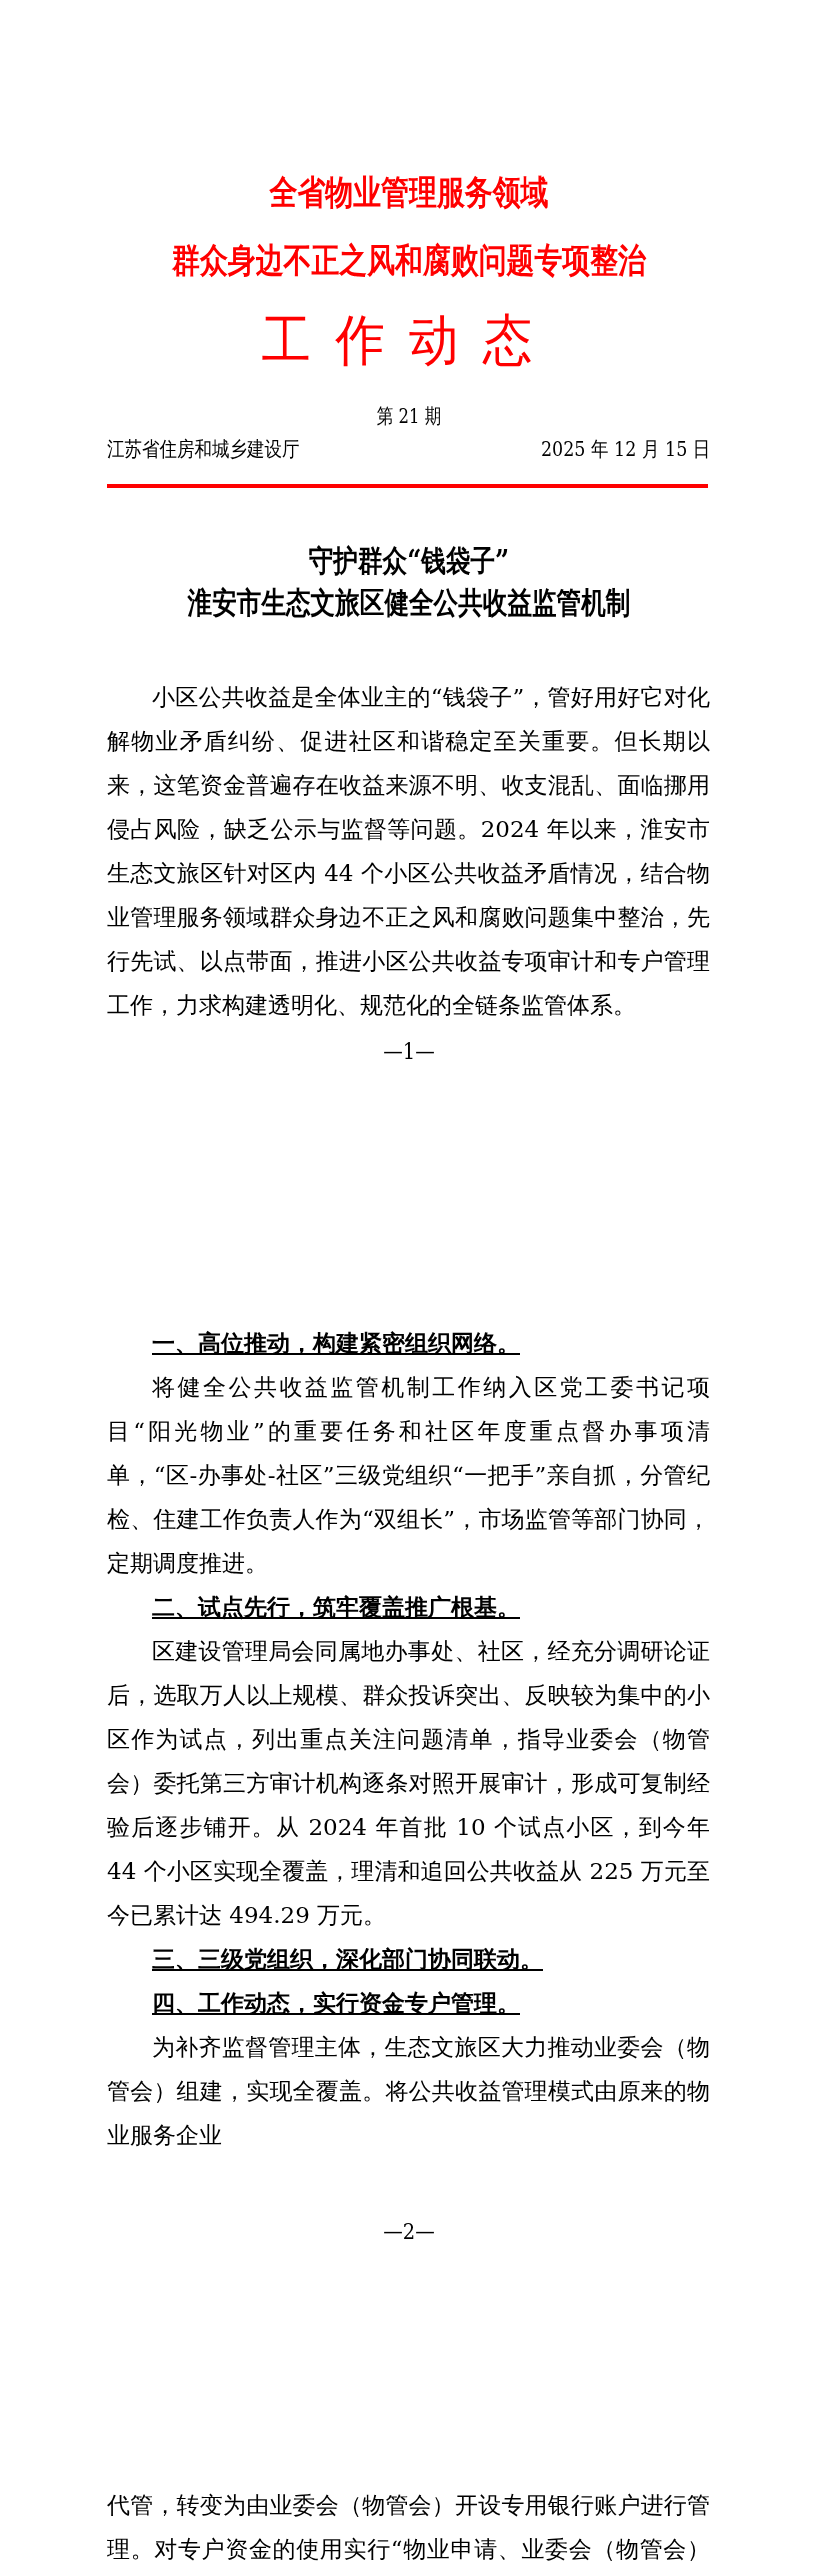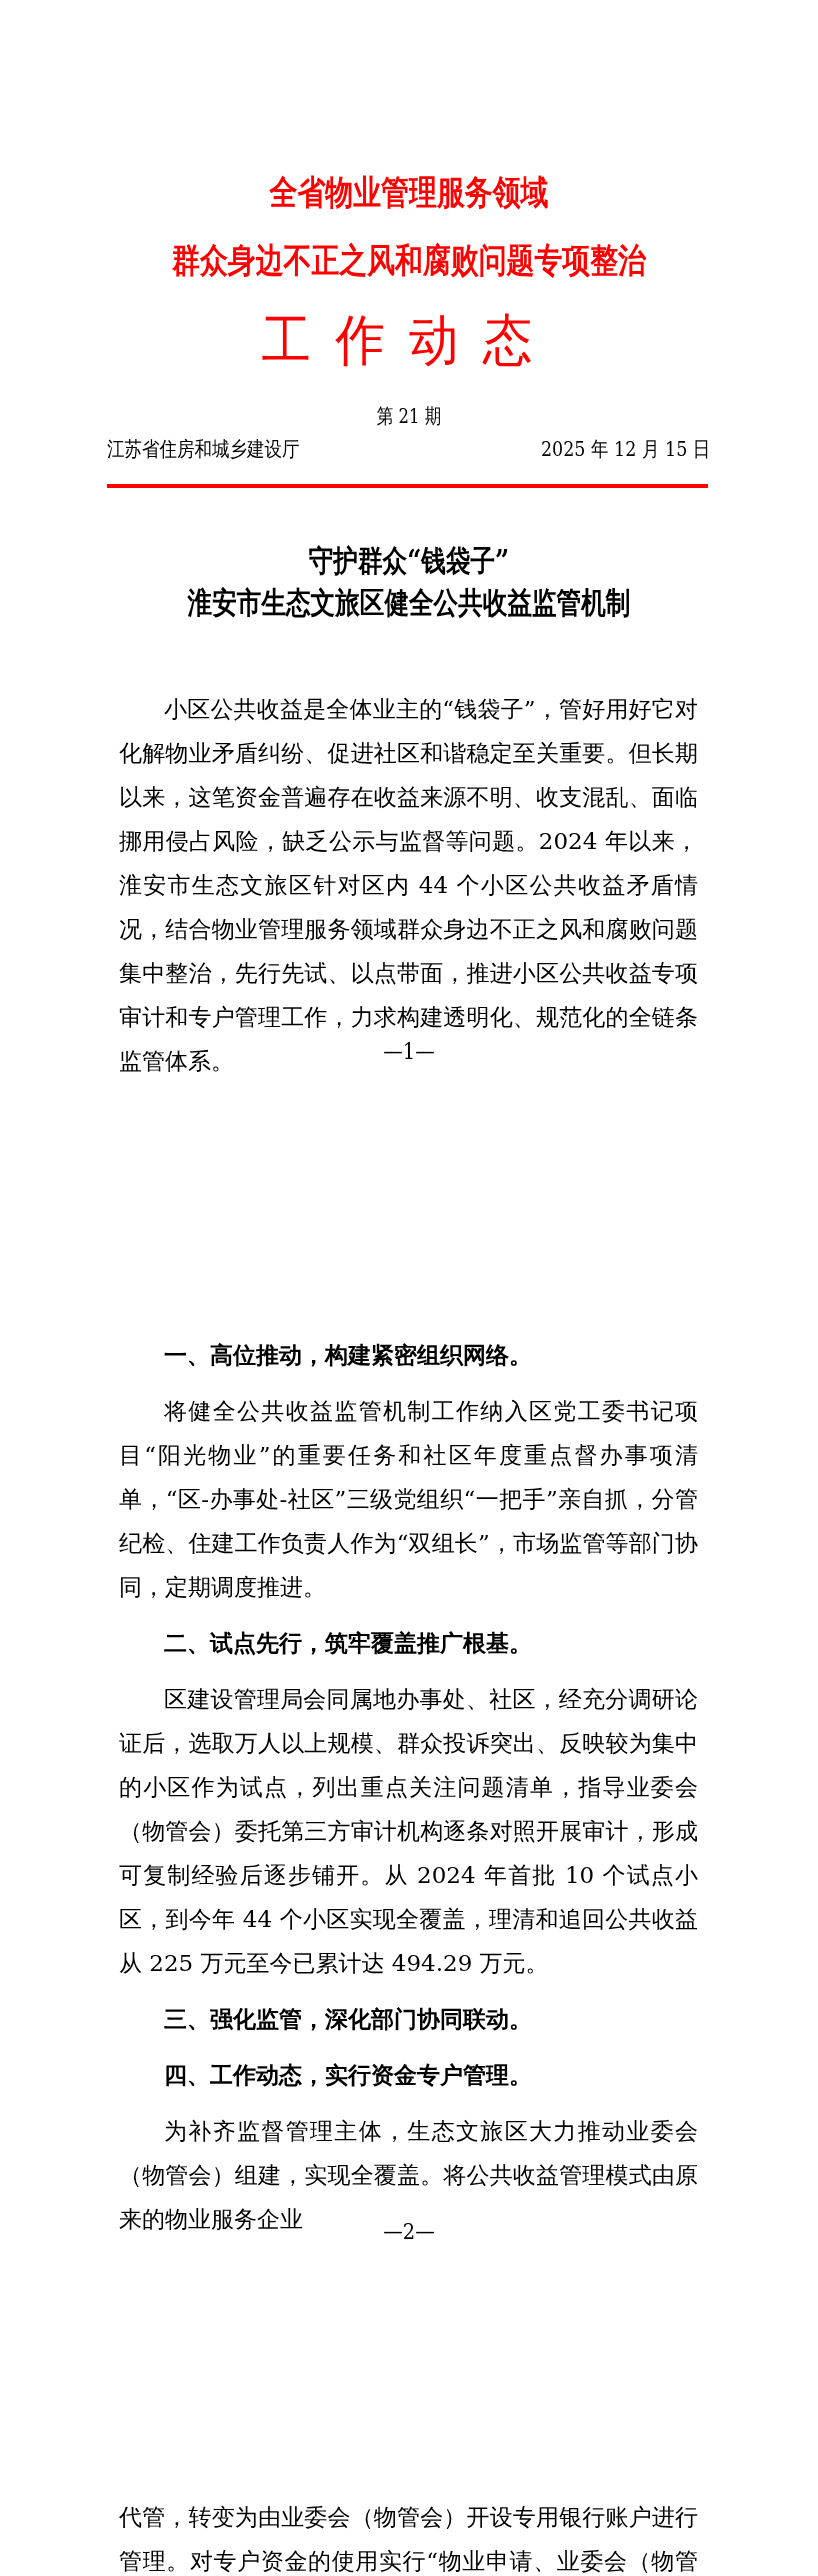--- a/index.html
+++ b/index.html
@@ -13,22 +13,22 @@
   .t3 { top: 304px; font-size: 55px; letter-spacing: 27px; font-weight: normal; transform: scaleX(0.9); }
   .issue { top: 402px; font-size: 20.6px; transform: scaleX(0.8); }
   .org-row { top: 435px; left: 107px; width: 603px; height: 31px; font-size: 20.6px; }
   .org-row .org { position: absolute; left: 0; top: 0; transform: scaleX(0.85); transform-origin: left; }
   .org-row .date { position: absolute; right: 0; top: 0; transform: scaleX(0.85); transform-origin: right; }
   .red-rule { top: 484px; left: 107px; width: 601px; height: 3.6px; background: #ff0000; }
   .headline { font-size: 30px; font-weight: bold; transform: scaleX(0.82); white-space: nowrap; }
   .h1 { top: 541px; }
   .h2 { top: 583px; }
   .body { left: 107px; width: 603px; font-size: 23px; line-height: 44px; text-align: justify; }
-  .body p { margin: 12px; text-indent: 45px; }
-  .body p.heading { font-family: "DejaVu Sans", sans-serif; font-weight: bold; text-indent: 45px; }
+  .body p { margin: 0; text-indent: 45px; }
+  .body p.heading { font-family: "DejaVu Sans", sans-serif; font-weight: bold; text-indent: 45px; text-decoration: underline; }
   .pnum { font-size: 23px; transform: scaleX(0.85); }
 </style>
 </head>
 <body>
 
 <div class="abs center red-title t1">全省物业管理服务领域</div>
 <div class="abs center red-title t2">群众身边不正之风和腐败问题专项整治</div>
 <div class="abs center red-title t3">工作动态</div>
 <div class="abs center issue">第 21 期</div>
 <div class="abs org-row">
@@ -44,21 +44,21 @@
   <p>小区公共收益是全体业主的“钱袋子”，管好用好它对化解物业矛盾纠纷、促进社区和谐稳定至关重要。但长期以来，这笔资金普遍存在收益来源不明、收支混乱、面临挪用侵占风险，缺乏公示与监督等问题。2024 年以来，淮安市生态文旅区针对区内 44 个小区公共收益矛盾情况，结合物业管理服务领域群众身边不正之风和腐败问题集中整治，先行先试、以点带面，推进小区公共收益专项审计和专户管理工作，力求构建透明化、规范化的全链条监管体系。</p>
 </div>
 
 <div class="abs center pnum" style="top:1038px;">—1—</div>
 
 <div class="abs body" style="top:1321px;">
   <p class="heading">一、高位推动，构建紧密组织网络。</p>
   <p>将健全公共收益监管机制工作纳入区党工委书记项目“阳光物业”的重要任务和社区年度重点督办事项清单，“区-办事处-社区”三级党组织“一把手”亲自抓，分管纪检、住建工作负责人作为“双组长”，市场监管等部门协同，定期调度推进。</p>
   <p class="heading">二、试点先行，筑牢覆盖推广根基。</p>
   <p>区建设管理局会同属地办事处、社区，经充分调研论证后，选取万人以上规模、群众投诉突出、反映较为集中的小区作为试点，列出重点关注问题清单，指导业委会（物管会）委托第三方审计机构逐条对照开展审计，形成可复制经验后逐步铺开。从 2024 年首批 10 个试点小区，到今年 44 个小区实现全覆盖，理清和追回公共收益从 225 万元至今已累计达 494.29 万元。</p>
-  <p class="heading">三、强化监管，深化部门协同联动。</p>
+  <p class="heading">三、三级党组织，深化部门协同联动。</p>
   <p class="heading">四、工作动态，实行资金专户管理。</p>
   <p>为补齐监督管理主体，生态文旅区大力推动业委会（物管会）组建，实现全覆盖。将公共收益管理模式由原来的物业服务企业</p>
 </div>
 
 <div class="abs center pnum" style="top:2218px;">—2—</div>
 
 <div class="abs body" style="top:2483px;">
   <p style="text-indent:0;">代管，转变为由业委会（物管会）开设专用银行账户进行管理。对专户资金的使用实行“物业申请、业委会（物管会）审核、社区监督”，对管理使用情况定期审计，形成长效。目前全区 44 个小区已全部开设公共收益专户。</p>
 
 </div>

